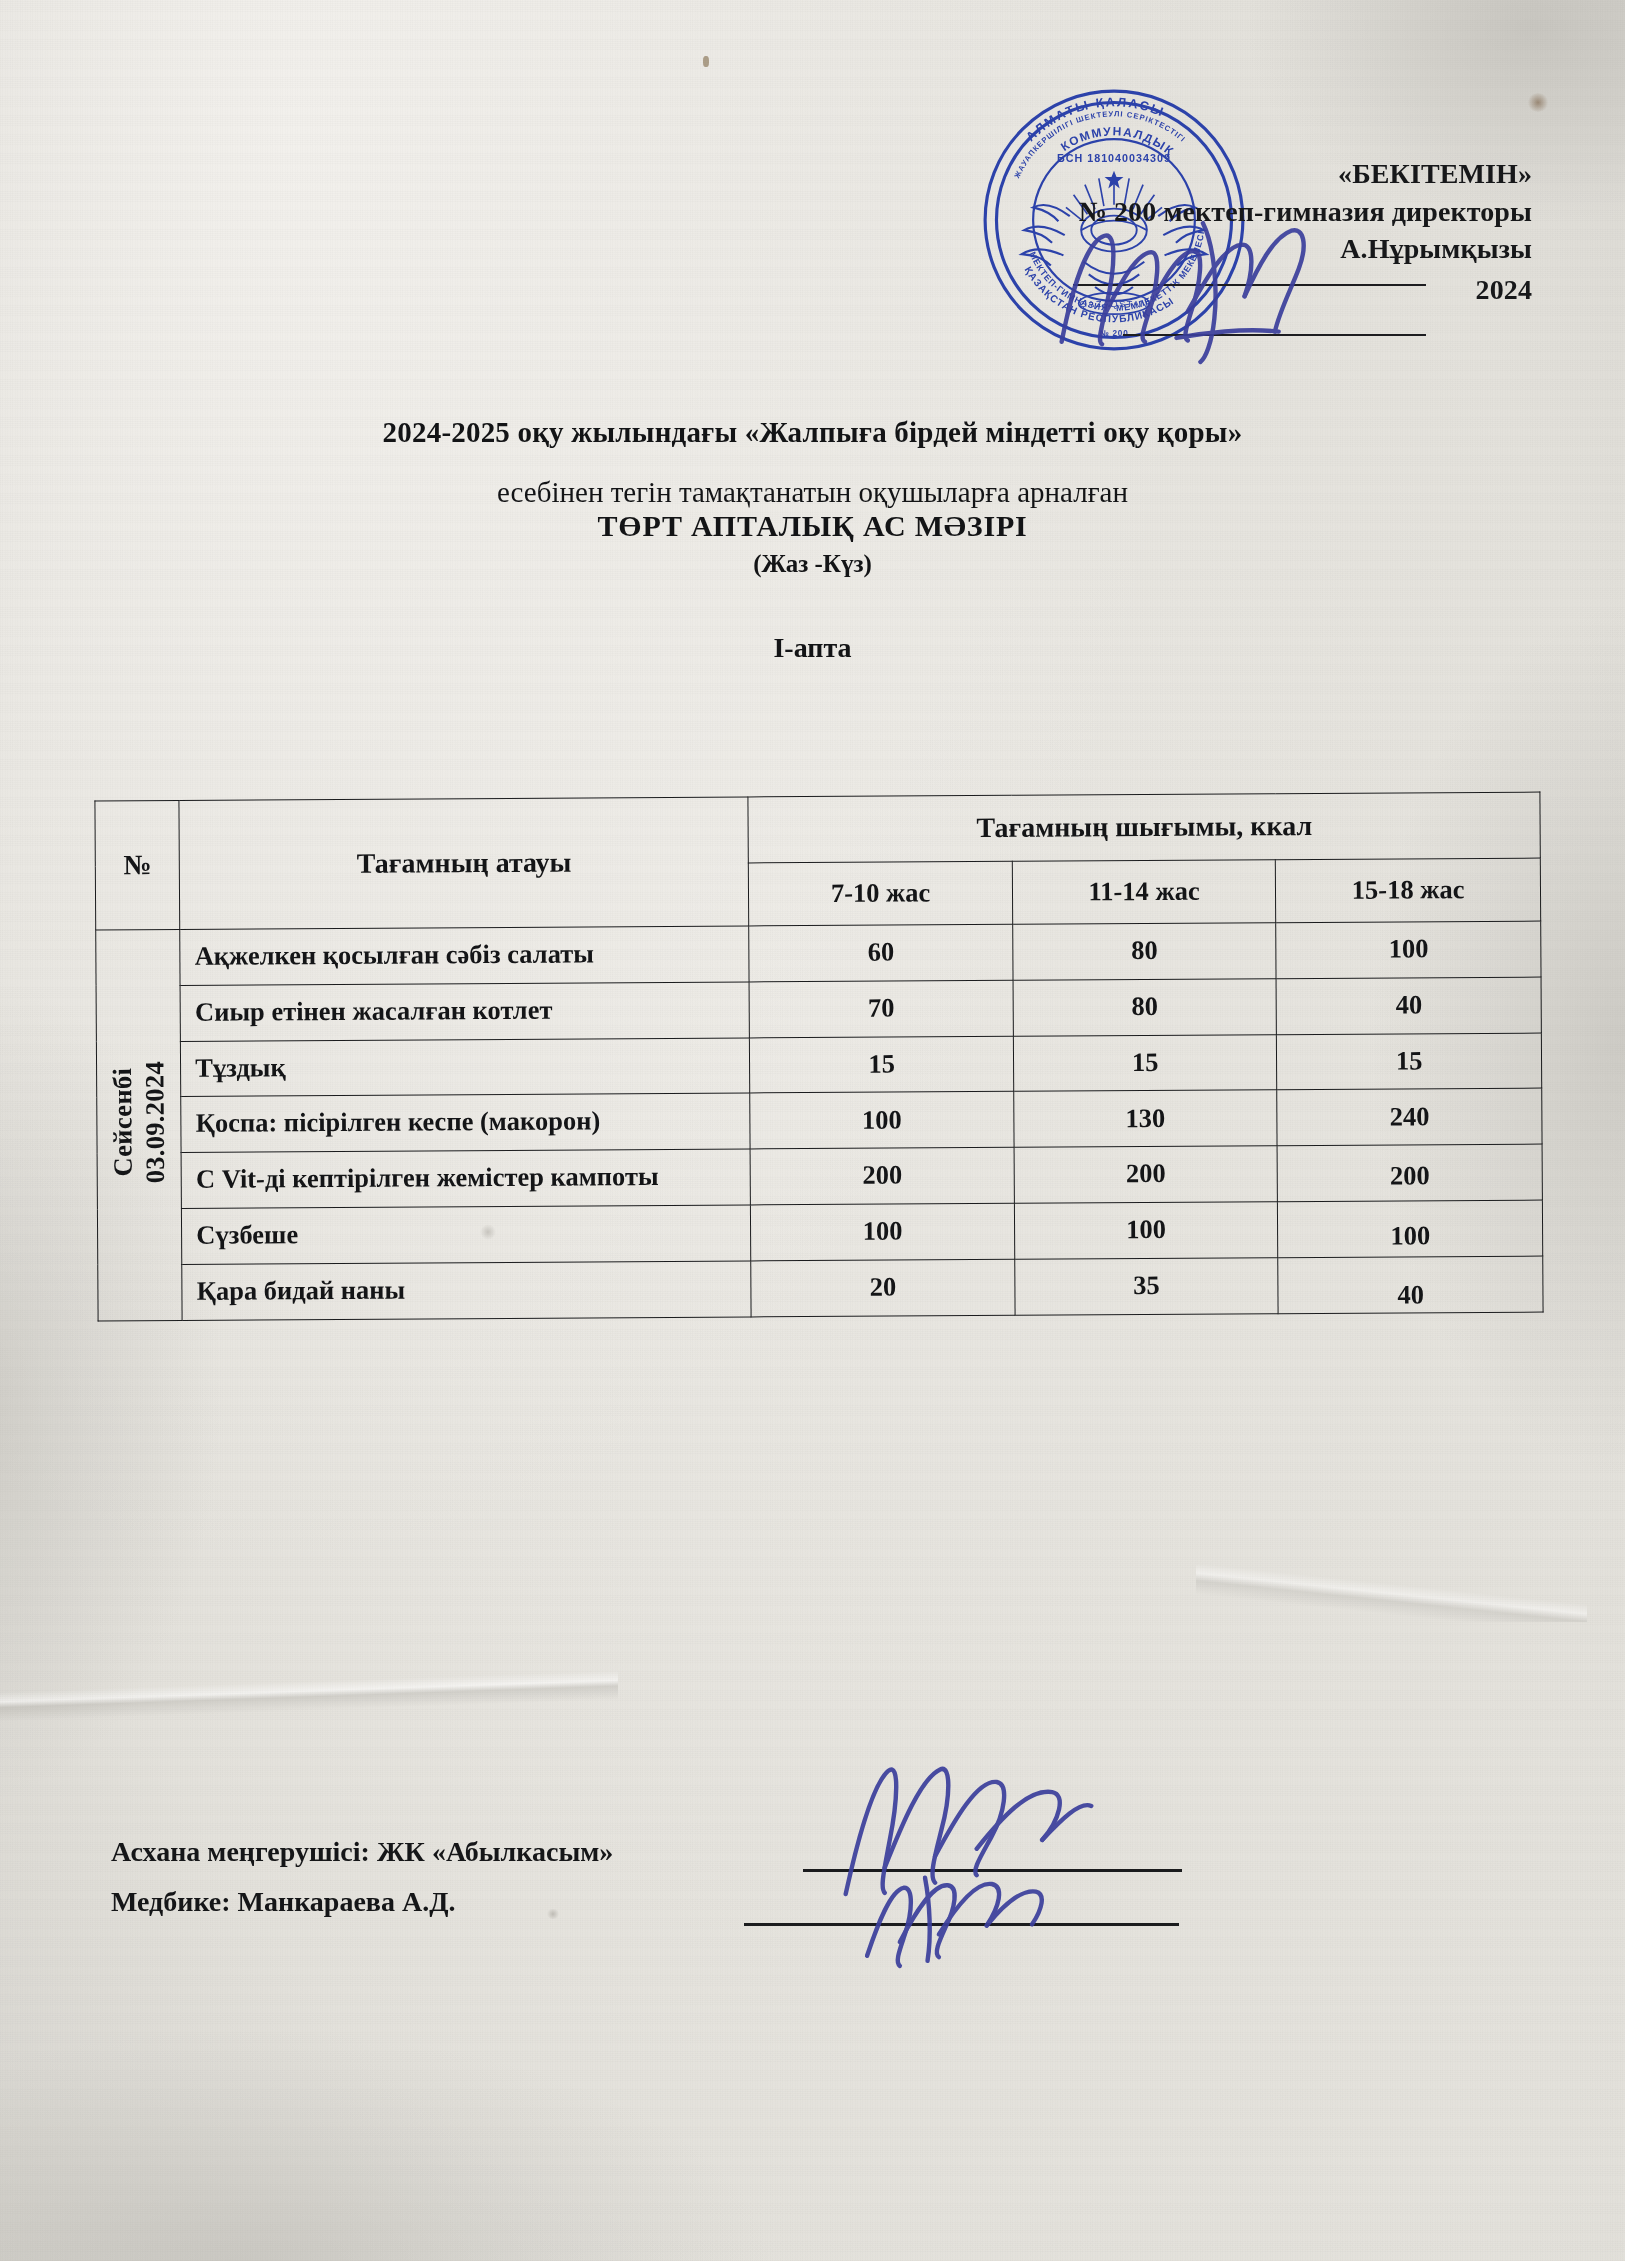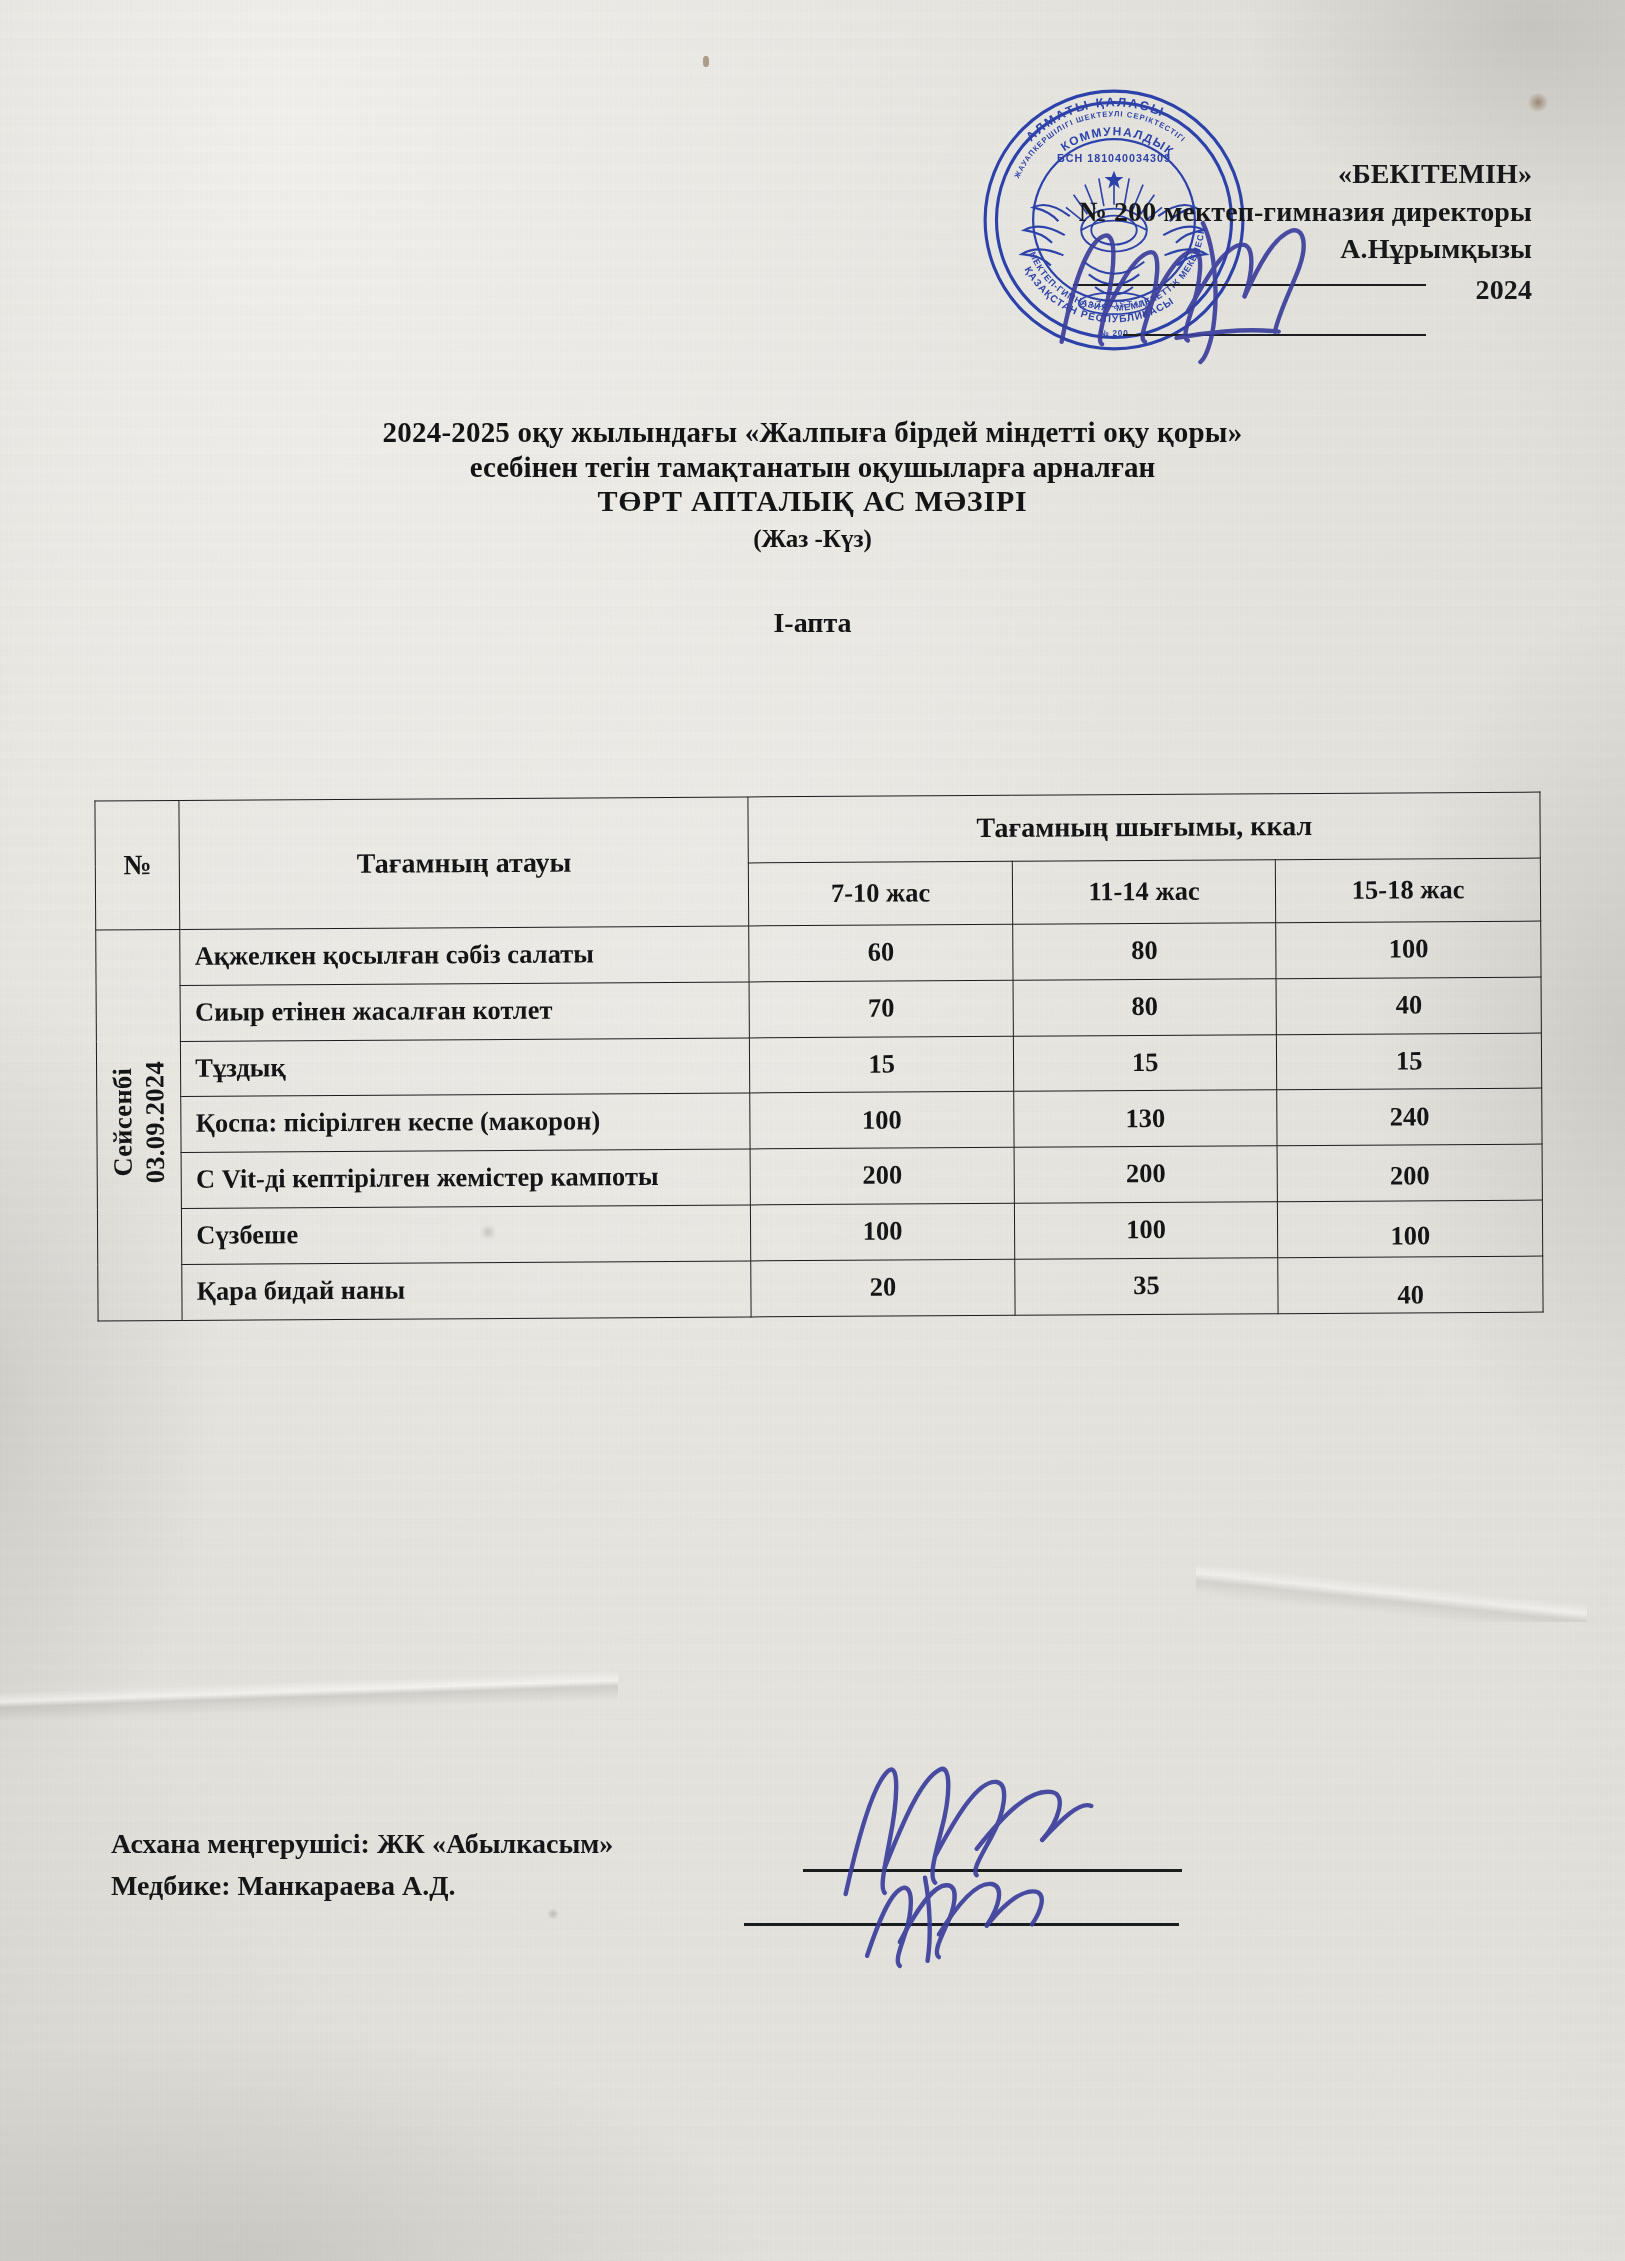--- a/index.html
+++ b/index.html
@@ -81,21 +81,21 @@
     z-index:7;pointer-events:none;
   }
 
   
   #title-block{
     position:absolute;left:0;right:0;top:416px;
     text-align:center;color:#131416;
     z-index:3;
   }
   .t-line1{font-size:29px;font-weight:bold;letter-spacing:0.2px;}
-  .t-line2{font-size:29px;font-weight:bold;margin-top:2px;}
+  .t-line2{font-size:29px;font-weight:normal;margin-top:27px;}
   .t-line3{font-size:30px;font-weight:bold;letter-spacing:0.8px;}
   .t-line4{font-size:25px;font-weight:bold;margin-top:7px;}
   .t-week {font-size:28px;font-weight:bold;margin-top:54px;}
 
   
   #tbl-wrap{
     position:absolute;left:96px;top:796px;width:1446px;
     z-index:3;
     transform:rotate(-0.35deg);
   }
@@ -157,21 +157,21 @@
   .nudge2{position:relative;top:7.6px;}
   .nudge3{position:relative;top:11.4px;}
 
   
   #footer{
     position:absolute;left:111px;top:1823px;
     font-size:28px;font-weight:bold;color:#151618;
     line-height:1.5;
     z-index:3;
   }
-  #footer .frow{white-space:nowrap;}
+  #footer .frow{white-space:nowrap;margin-top:8px;}
   .fline{position:absolute;height:2.5px;background:#1b1c1e;z-index:3;}
   #fsign{position:absolute;left:820px;top:1748px;width:404px;height:233px;z-index:6;pointer-events:none;}
 </style>
 </head>
 <body>
 
 <div id="paper">
 
   <div class="shade" id="sh-topright"></div>
   <div class="shade" id="sh-right"></div>

